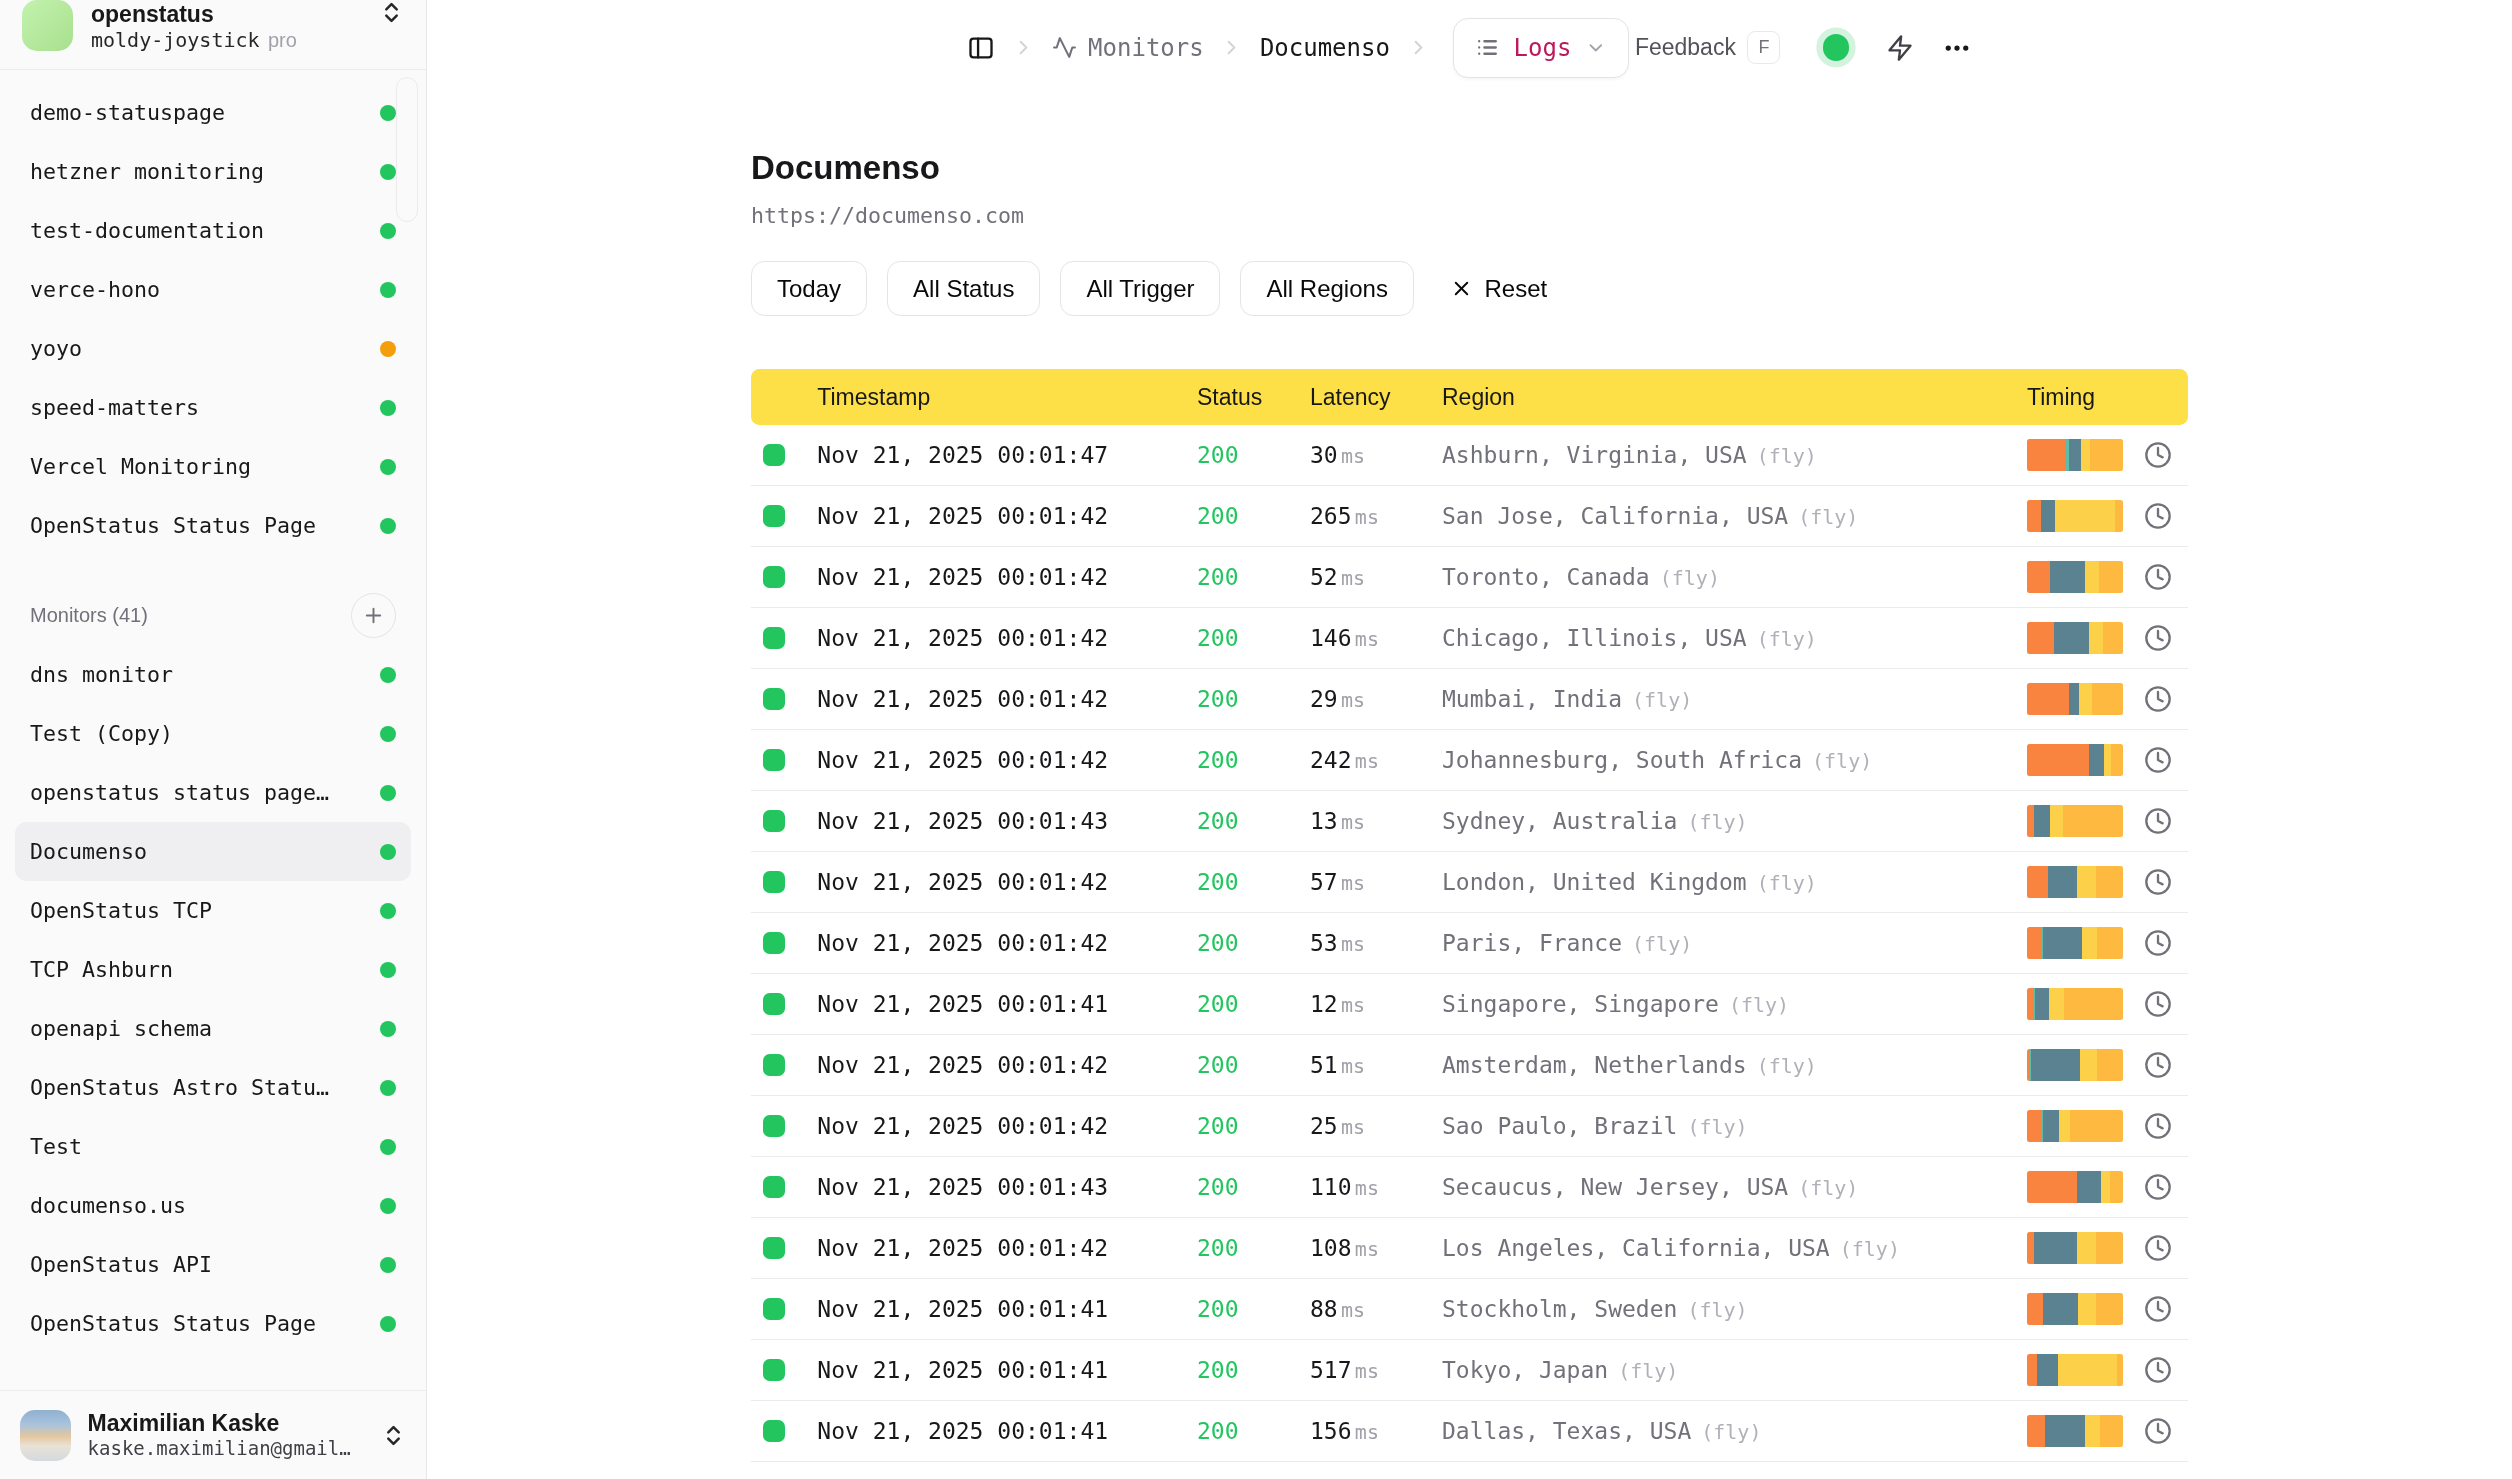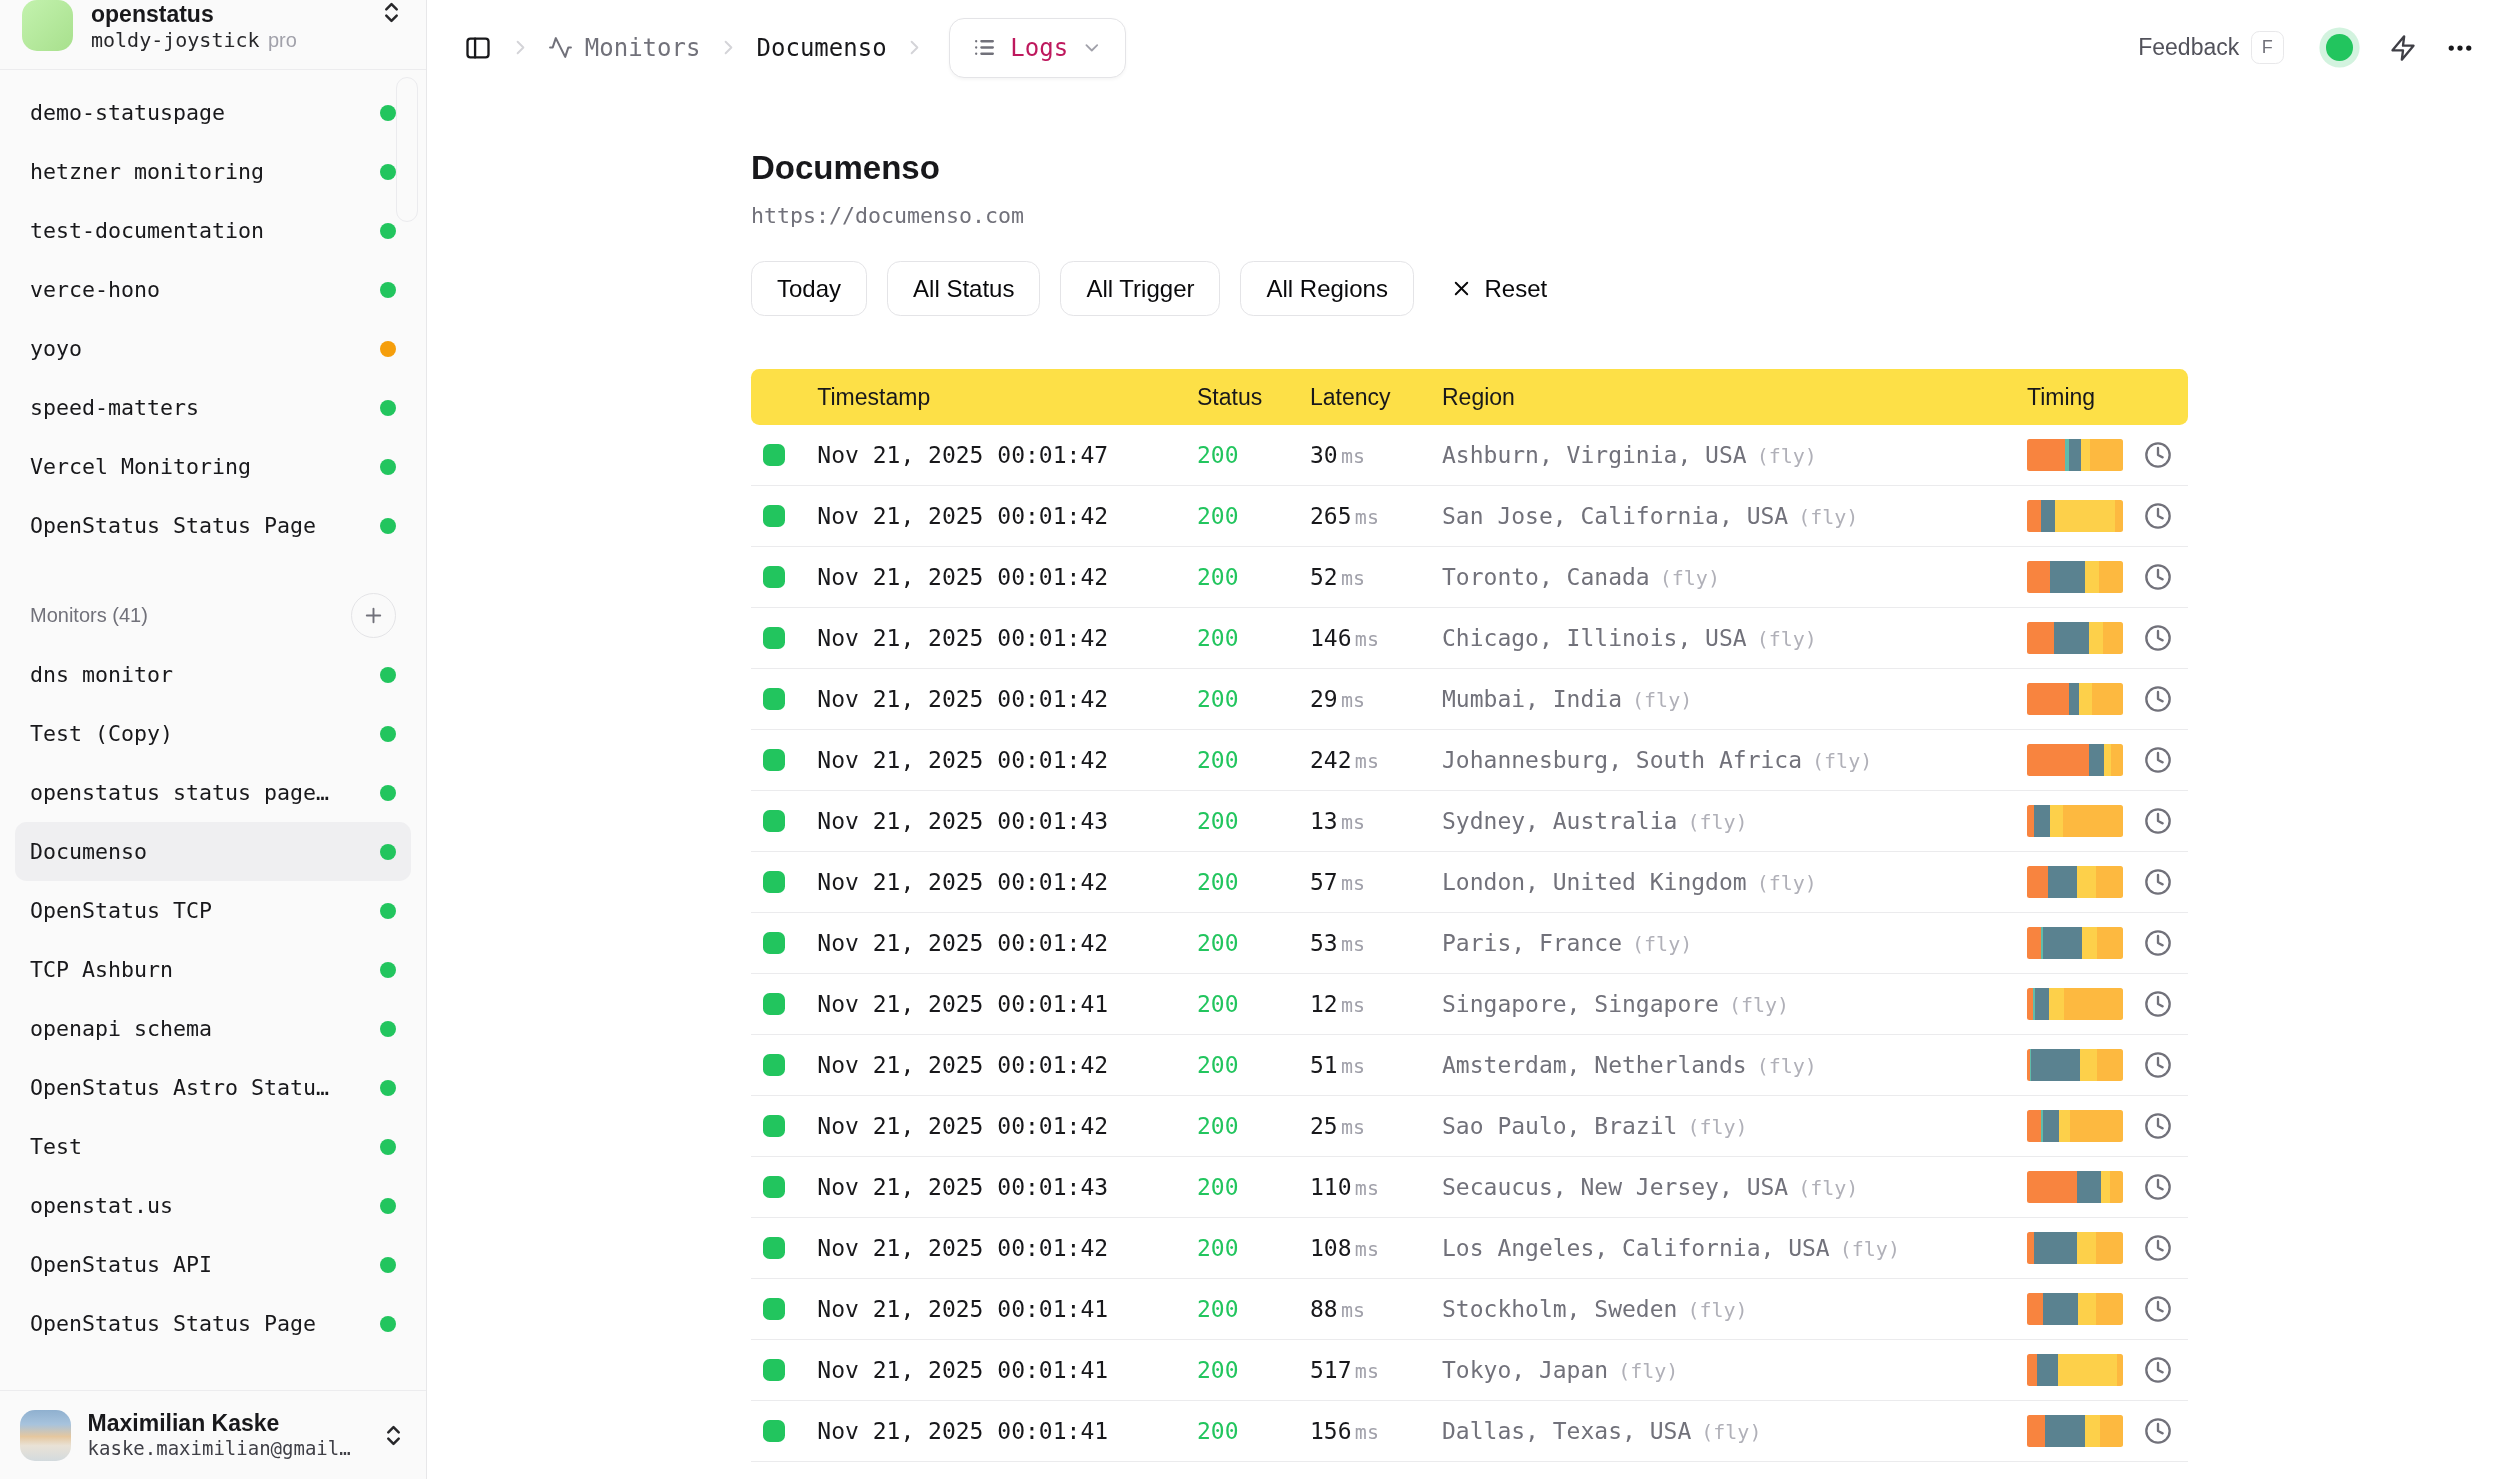--- a/index.html
+++ b/index.html
@@ -39,21 +39,21 @@
                padding:0 20px;cursor:pointer}
   .user-avatar{width:51px;height:51px;border-radius:15px;flex:none;
       background:linear-gradient(180deg,#8fb0cf 0%,#a7c3dd 28%,#e5c79f 52%,#e9e2d6 70%,#d3dade 100%)}
   .user-text{flex:1;min-width:0}
   .user-name{font-size:23px;font-weight:700;line-height:27px;white-space:nowrap;overflow:hidden}
   .user-email{font-family:"DejaVu Sans Mono",monospace;font-size:19px;color:#3f3f46;line-height:23px;
               white-space:nowrap;overflow:hidden}
 
   
   main{flex:1;display:flex;flex-direction:column;min-width:0}
-  .topbar{height:95px;display:flex;align-items:center;justify-content:space-between;padding:0 37px}
+  .topbar{height:95px;display:flex;align-items:center;justify-content:center;padding:0 37px}
   .tb-left{display:flex;align-items:center;gap:16.6px}
   .crumb{font-family:"DejaVu Sans Mono",monospace;font-size:24px;white-space:nowrap}
   .crumb-group{display:flex;align-items:center;gap:11.6px;color:#71717a;cursor:pointer}
   .muted{color:#71717a}
   .sep{color:#d4d4d8;display:flex}
   .icon-btn{background:none;border:none;padding:0;cursor:pointer;display:flex;color:#27272a;align-items:center}
   .logs-pill{display:flex;align-items:center;gap:13.3px;height:60px;padding:0 21.6px;margin-left:6.6px;
              border:1.7px solid #e4e4e7;border-radius:15px;background:#fff;
              box-shadow:0 1.7px 3.3px rgba(0,0,0,.04);cursor:pointer}
   .logs-label{font-family:"DejaVu Sans Mono",monospace;font-size:24px;color:#be185d}
@@ -193,21 +193,21 @@
   </div>
           <div class="nav-item">
     <span class="nav-label mono">OpenStatus Astro Statu…</span>
     <span class="dot" style="background: rgb(34, 197, 94);"></span>
   </div>
           <div class="nav-item">
     <span class="nav-label mono">Test</span>
     <span class="dot" style="background: rgb(34, 197, 94);"></span>
   </div>
           <div class="nav-item">
-    <span class="nav-label mono">openstat.us</span>
+    <span class="nav-label mono">documenso.us</span>
     <span class="dot" style="background: rgb(34, 197, 94);"></span>
   </div>
           <div class="nav-item">
     <span class="nav-label mono">OpenStatus API</span>
     <span class="dot" style="background: rgb(34, 197, 94);"></span>
   </div>
           <div class="nav-item">
     <span class="nav-label mono">OpenStatus Status Page</span>
     <span class="dot" style="background: rgb(34, 197, 94);"></span>
   </div>

